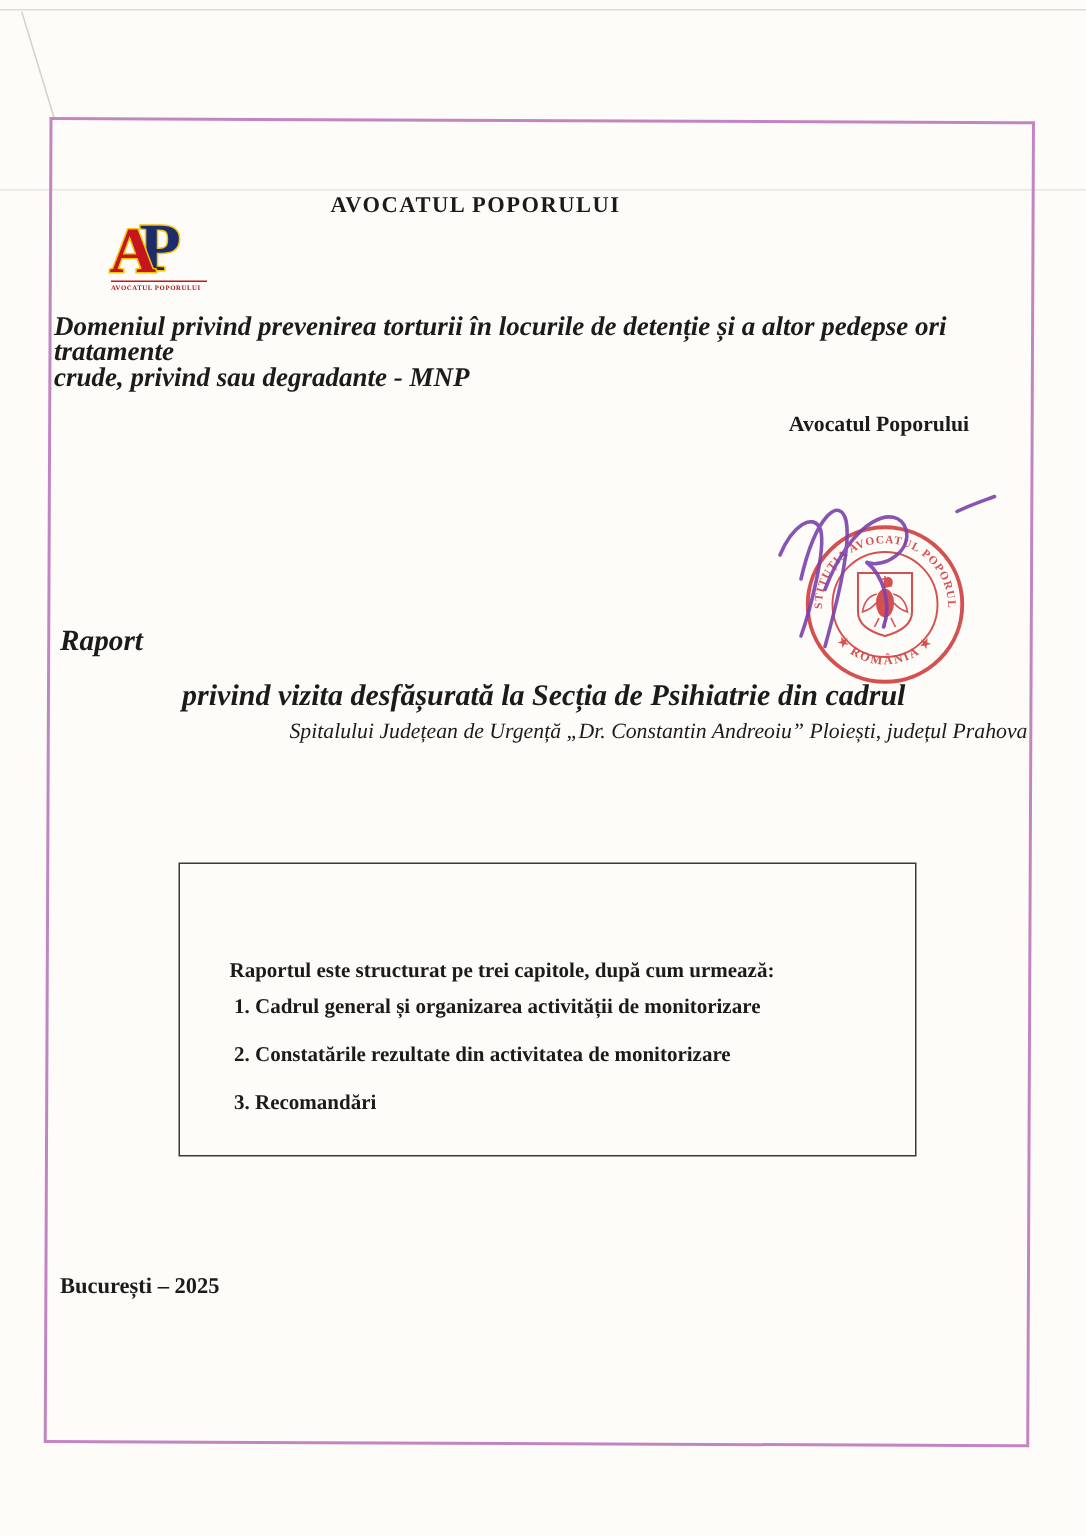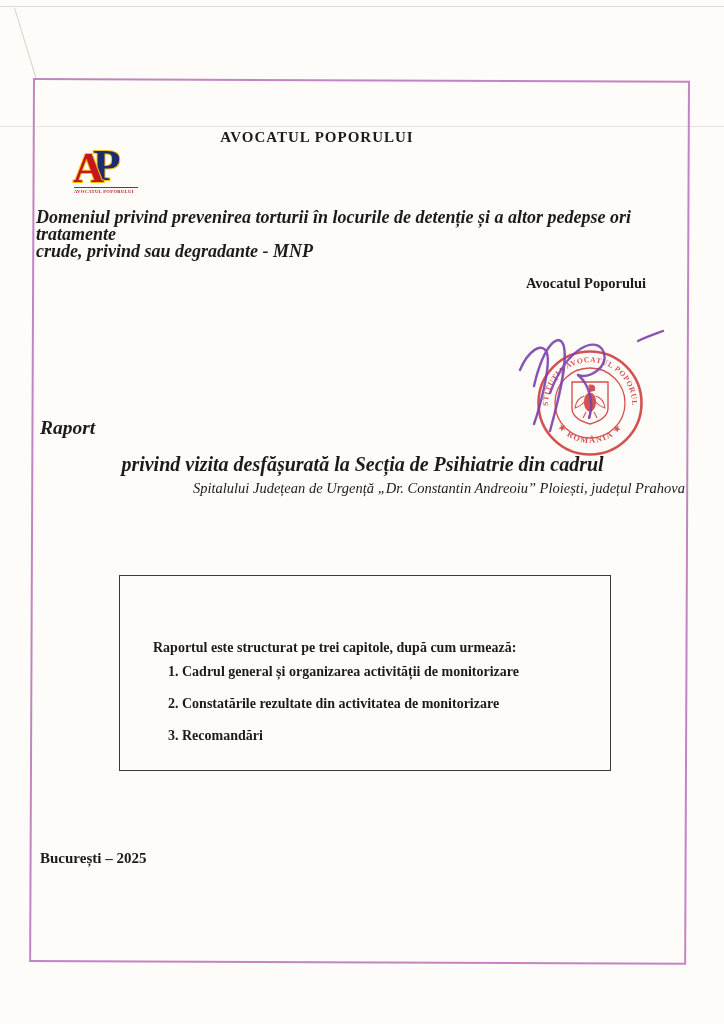--- a/index.html
+++ b/index.html
@@ -49,21 +49,21 @@
     font-weight:bold;font-style:italic;font-size:19.5px;}
   .raport-sub1{left:40px;top:453px;width:645px;text-align:center;
     font-weight:bold;font-style:italic;font-size:20px;}
   .raport-sub2{left:40px;top:480px;width:645px;text-align:right;
     font-weight:normal;font-style:italic;font-size:14.5px;}
   
   .structure-box{left:119px;top:575px;width:490px;height:194px;
     border:1.5px solid #3a3a3a;background:transparent;}
   .box-intro{position:absolute;left:33px;top:40px;
     font-weight:bold;font-size:14px;margin-top:24px;}
-  .box-item{position:absolute;left:48px;font-weight:bold;font-size:14px;}
+  .box-item{position:absolute;left:36px;font-weight:bold;font-size:14px;}
   .box-item-1{top:88px;}
   .box-item-2{top:120px;}
   .box-item-3{top:152px;}
   
   .footer-cityyear{left:40px;top:850px;width:645px;
     font-weight:bold;font-size:15px;}
 </style>
 </head>
 <body>
 

